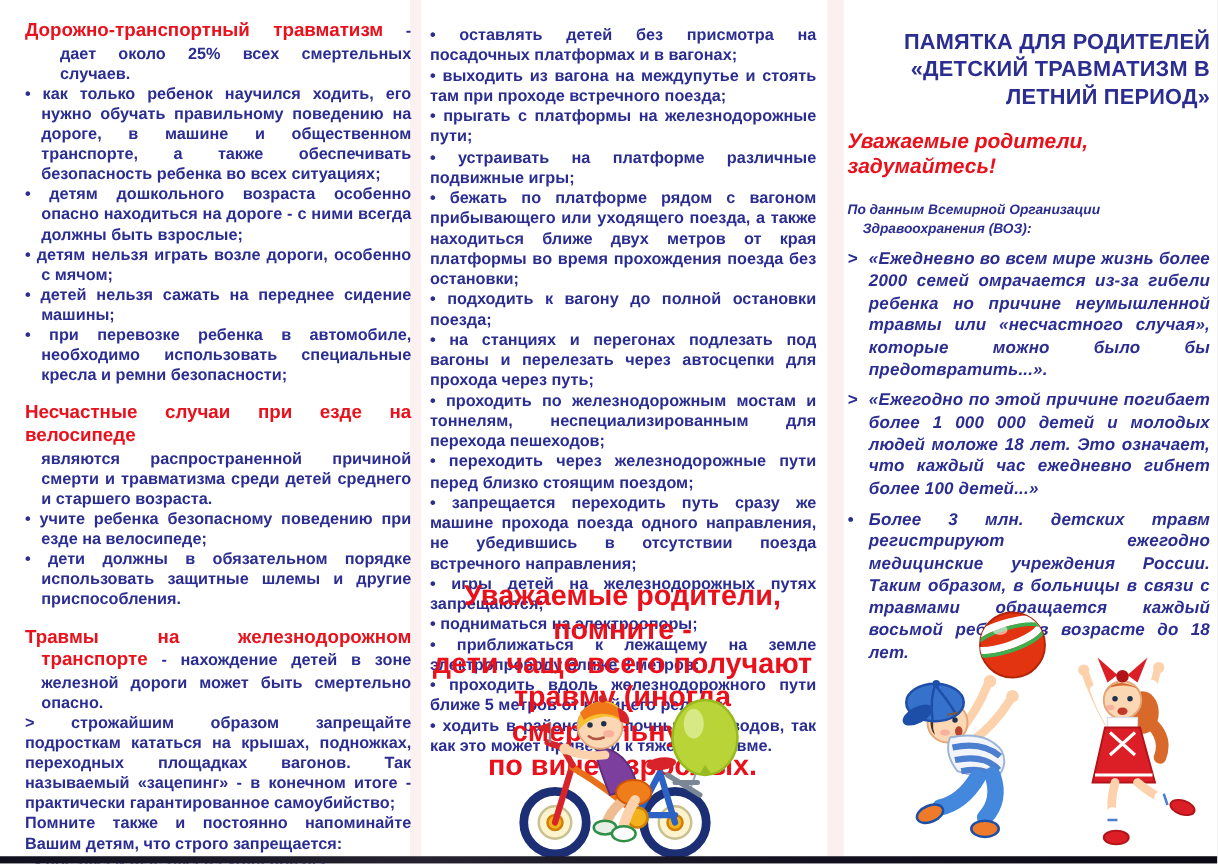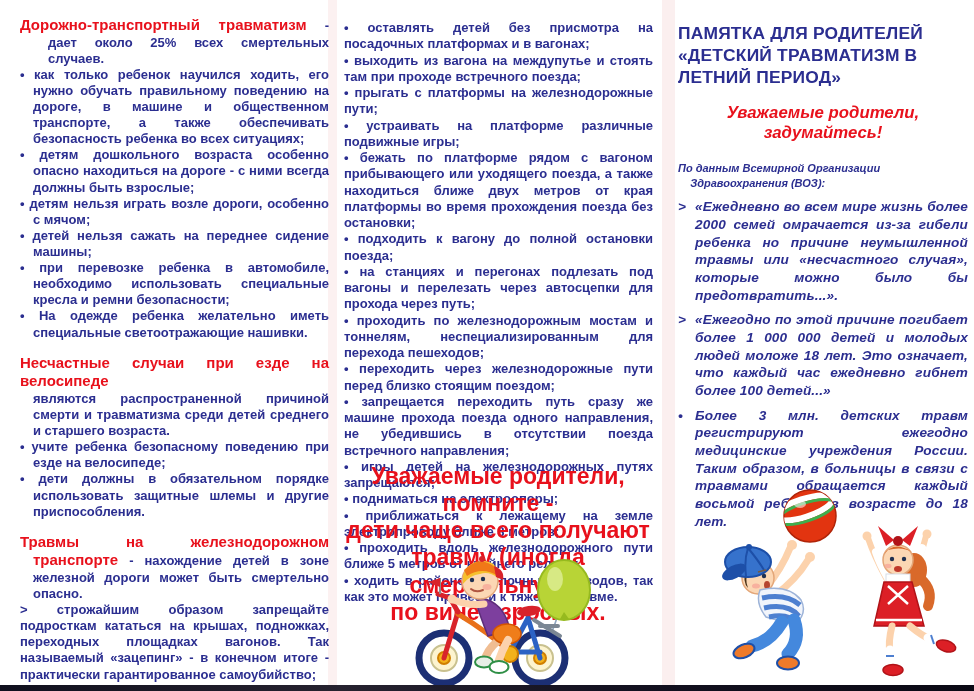--- a/index.html
+++ b/index.html
@@ -31,22 +31,22 @@
   p.block{margin:0;}
 
   
   #col-mid{position:absolute;left:344px;top:20px;width:309px;color:#2b2e90;
     font-size:13px;line-height:1.25;text-align:justify;}
   #mid-message{position:absolute;left:338px;top:463px;width:320px;
     color:#e8111c;font-size:23px;line-height:1.18;text-align:center;white-space:pre-line;}
 
   
   #col-right{position:absolute;left:678px;top:22px;width:290px;color:#2b2e90;}
-  #r-title{font-size:17.4px;line-height:1.27;text-align:left;white-space:pre-line;letter-spacing:.2px;margin:0;}
-  #r-subtitle{margin:15px 0 0 0;font-size:16.8px;line-height:1.2;text-align:center;
+  #r-title{font-size:17.4px;line-height:1.27;text-align:right;white-space:pre-line;letter-spacing:.2px;margin:0;}
+  #r-subtitle{margin:15px 0 0 0;font-size:16.8px;line-height:1.2;
     white-space:pre-line;color:#e8111c;font-style:italic;}
   #r-intro{margin:17px 0 0 0;font-size:11px;line-height:1.4;font-style:italic;white-space:pre-wrap;}
   .qitem{display:flex;margin-top:7px;font-size:13.6px;line-height:1.3;font-style:italic;}
   .qmark{width:17px;flex:none;}
   .qtext{flex:1;text-align:justify;letter-spacing:.15px;}
 
   
   #bike-illo{position:absolute;left:388px;top:548px;}
   #kids-illo{position:absolute;left:698px;top:486px;}
   #bottom-bar{position:absolute;left:0;right:0;bottom:0;height:6px;
@@ -61,21 +61,20 @@
   <div class="fold" id="fold2"></div>
 
   <div id="col-left">
     <p class="block hang28"><span class="head">Дорожно-транспортный травматизм</span><span> - дает около 25% всех смертельных случаев.</span></p>
     <ul class="blist">
       <li>как только ребенок научился ходить, его нужно обучать правильному поведению на дороге, в машине и общественном транспорте, а также обеспечивать безопасность ребенка во всех ситуациях;</li>
       <li>детям дошкольного возраста особенно опасно находиться на дороге - с ними всегда должны быть взрослые;</li>
       <li>детям нельзя играть возле дороги, особенно с мячом;</li>
       <li>детей нельзя сажать на переднее сидение машины;</li>
       <li>при перевозке ребенка в автомобиле, необходимо использовать специальные кресла и ремни безопасности;</li>
-      <li>На одежде ребенка желательно иметь специальные светоотражающие нашивки.</li>
     </ul>
 
     <div class="gap"></div>
     <p class="block head">Несчастные случаи при езде на велосипеде</p>
     <p class="block ind13">являются распространенной причиной смерти и травматизма среди детей среднего и старшего возраста.</p>
     <ul class="blist">
       <li>учите ребенка безопасному поведению при езде на велосипеде;</li>
       <li>дети должны в обязательном порядке использовать защитные шлемы и другие приспособления.</li>
     </ul>
 

